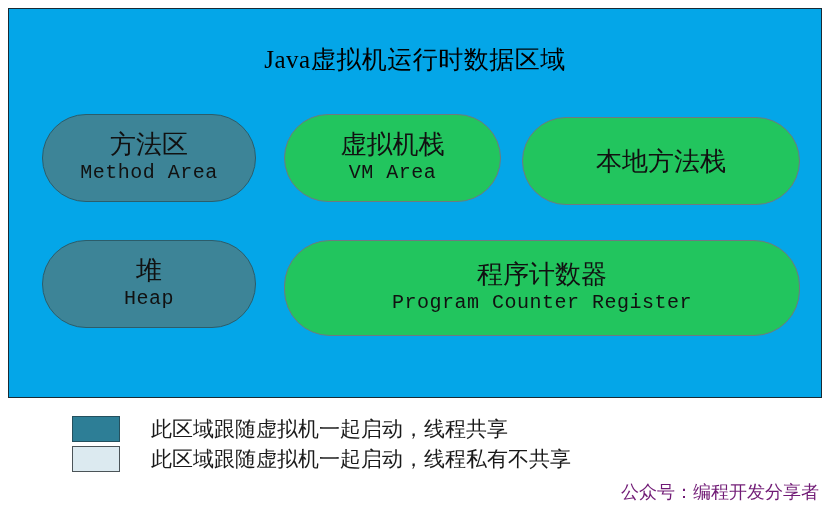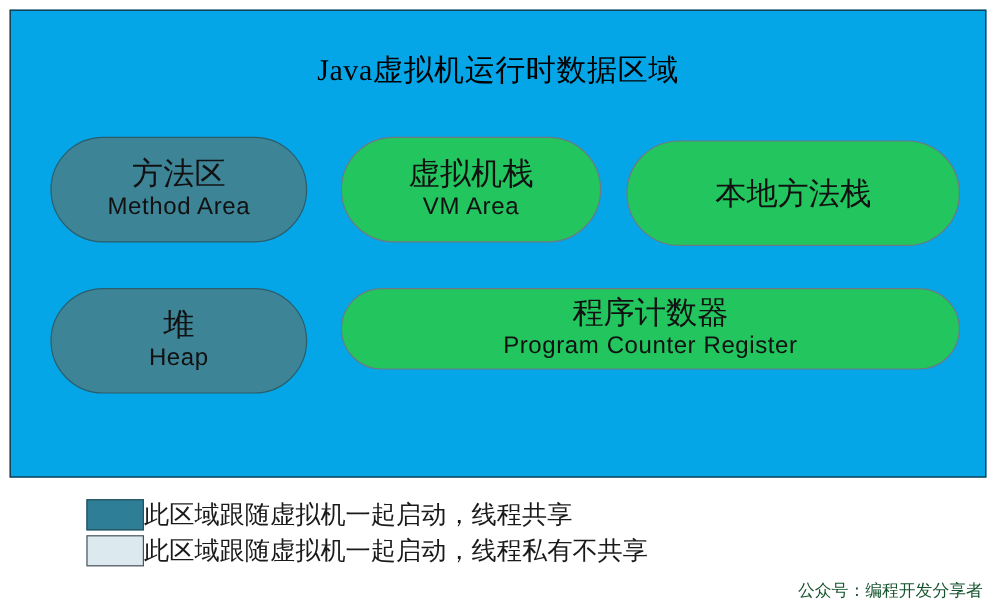--- a/index.html
+++ b/index.html
@@ -72,32 +72,32 @@
   }
   .region .cn {
     font-size: 26px;
     line-height: 27px;
     font-family: Liberation Sans, sans-serif;
     white-space: nowrap;
   }
   .region .en {
     font-size: 20px;
     line-height: 27px;
-    font-family: Liberation Sans, sans-serif;
+    font-family: Liberation Mono, monospace;
     letter-spacing: 0.5px;
     white-space: nowrap;
     margin-top: 1px;
   }
 
   
   #region-method-area { left: 33px;  top: 105px; width: 214px; height: 88px; }
   #region-vm-stack    { left: 275px; top: 105px; width: 217px; height: 88px; }
   #region-native-stack{ left: 513px; top: 108px; width: 278px; height: 88px; }
   #region-heap        { left: 33px;  top: 231px; width: 214px; height: 88px; }
-  #region-pc-register { left: 275px; top: 231px; width: 516px; height: 68px; }
+  #region-pc-register { left: 275px; top: 231px; width: 516px; height: 96px; }
 
   
   .legend {
     position: absolute;
     left: 72px;
     top: 414px;
     width: 640px;
   }
   .legend-row {
     display: flex;
@@ -107,34 +107,35 @@
   .legend-swatch {
     width: 48px;
     height: 26px;
     box-sizing: border-box;
     border: 1px solid #3b4347;
     flex: 0 0 auto;
   }
   .legend-swatch.shared  { background: #2d7e96; border-color: #24505e; }
   .legend-swatch.private { background: #dceaf0; border-color: #4b5458; }
   .legend-label {
+    margin-left: 31px;
     font-size: 21px;
     line-height: 26px;
     color: #1a1a1a;
     white-space: nowrap;
   }
 
   
   .watermark {
     position: absolute;
     right: 12px;
     bottom: 6px;
-    font-size: 14px;
+    font-size: 18px;
     line-height: 18px;
-    color: #14532d;
+    color: #701a75;
     white-space: nowrap;
     font-family: "Liberation Sans", "DejaVu Sans", sans-serif;
   }
 </style>
 </head>
 <body>
 
 <div id="diagram-root">
 
   <div class="jvm-panel">

